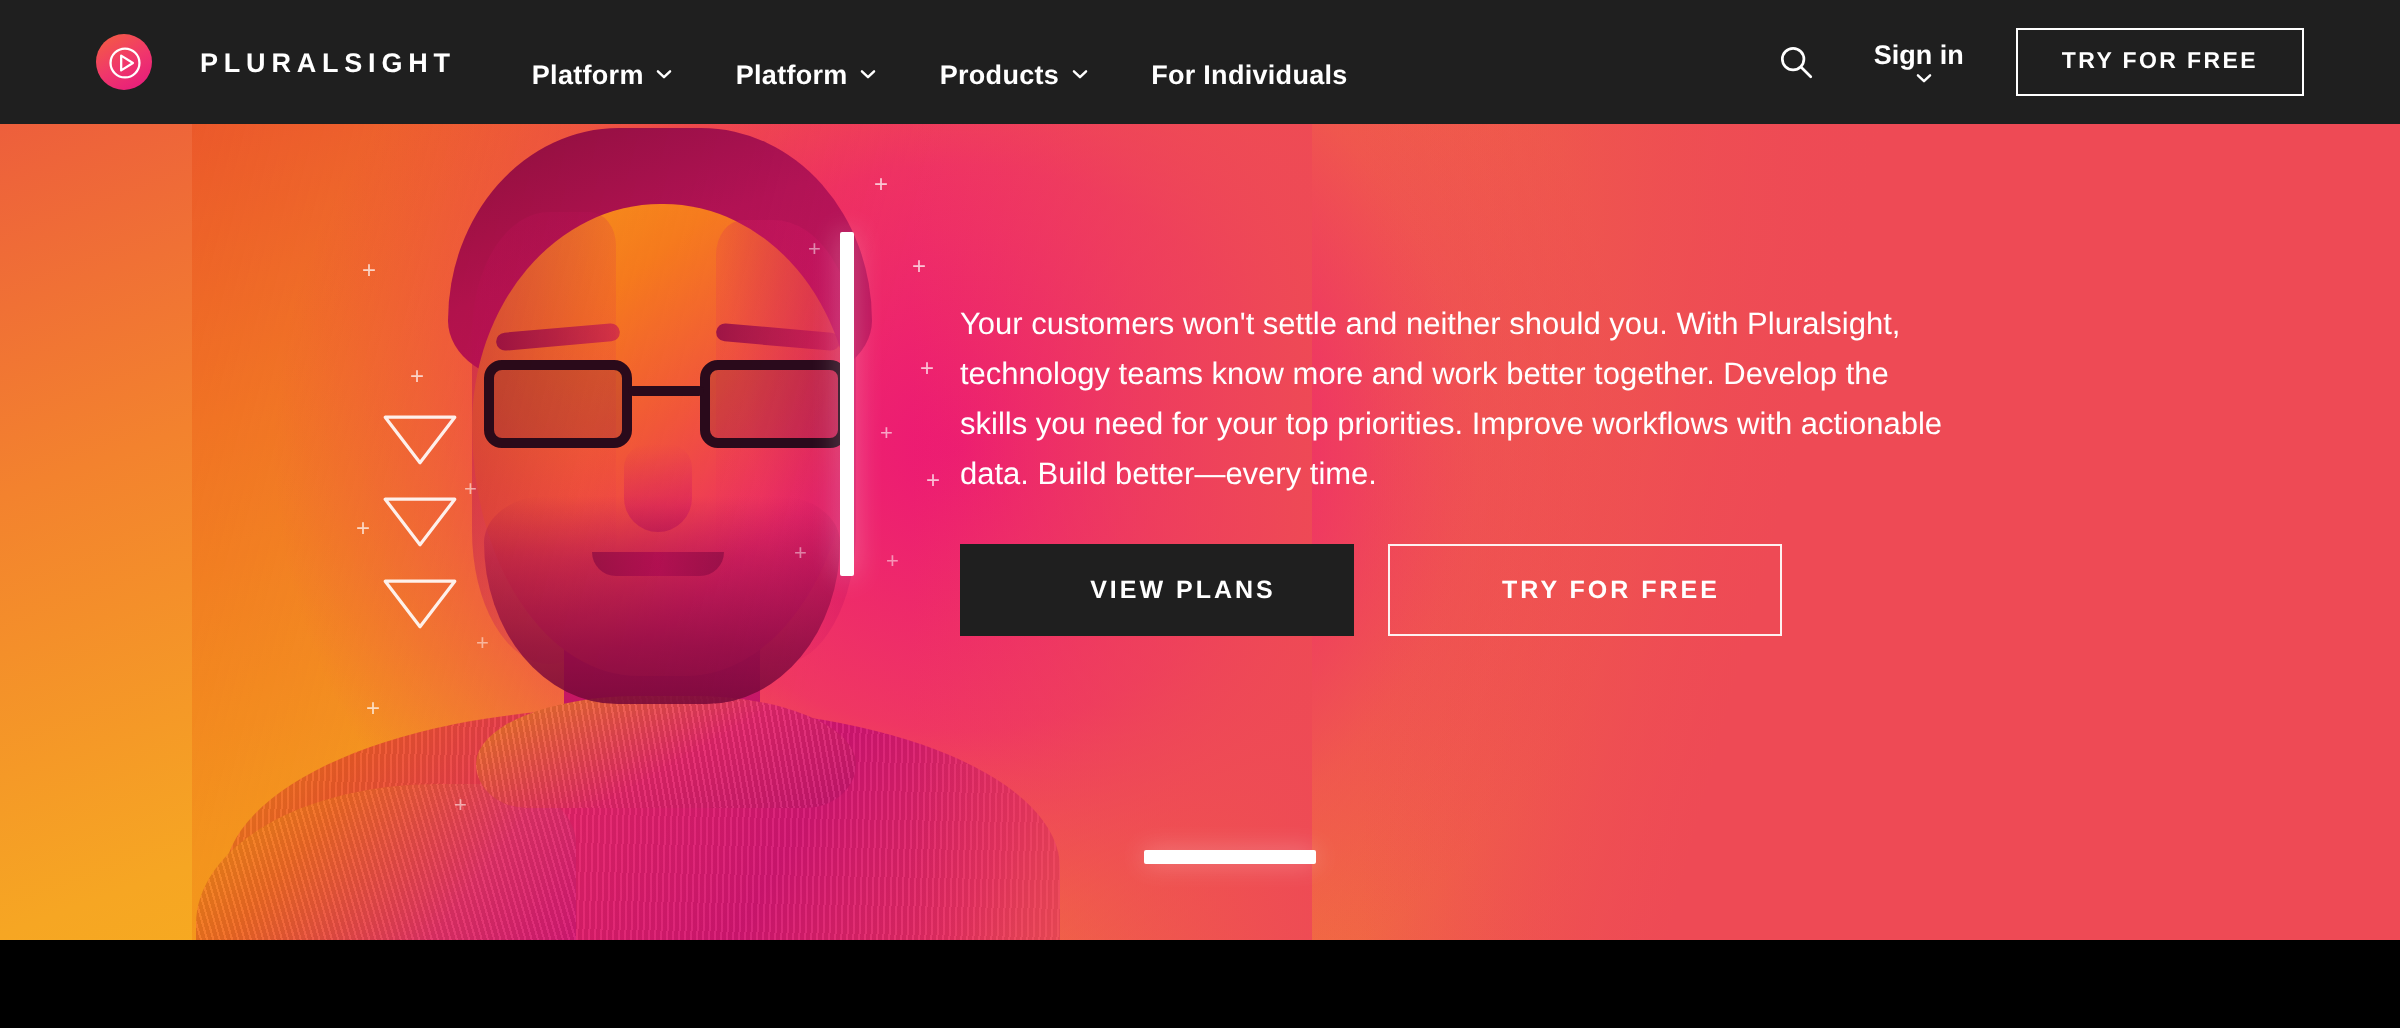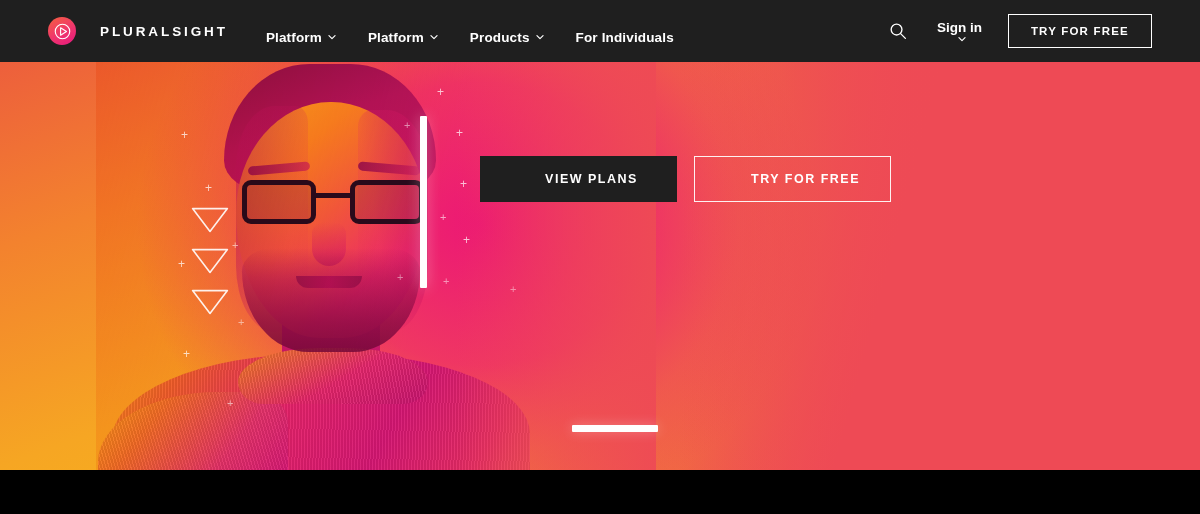--- a/index.html
+++ b/index.html
@@ -551,20 +551,21 @@
     <div class="tri" style="left:191px; top:227px;">
       <svg width="38" height="26" viewBox="0 0 38 26" aria-hidden="true">
         <path d="M1.6 1.6 L36.4 1.6 L19 24.4 Z" fill="none" stroke="rgba(255,255,255,0.9)" stroke-width="1.6" stroke-linejoin="round"></path>
       </svg>
     </div>
 
     <div class="vbar"></div>
     <div class="hbar"></div>
 
     <div class="hero-copy">
+      <p class="hero-sub">Your customers won't settle and neither should you. With Pluralsight, technology teams know more and work better together. Develop the skills you need for your top priorities. Improve workflows with actionable data. Build better—every time.</p>
       <div class="hero-buttons">
         <div class="btn btn-solid">VIEW PLANS</div>
         <div class="btn btn-outline">TRY FOR FREE</div>
       </div>
     </div>
 
   </div>
 
   <div class="footer-band"></div>
 

